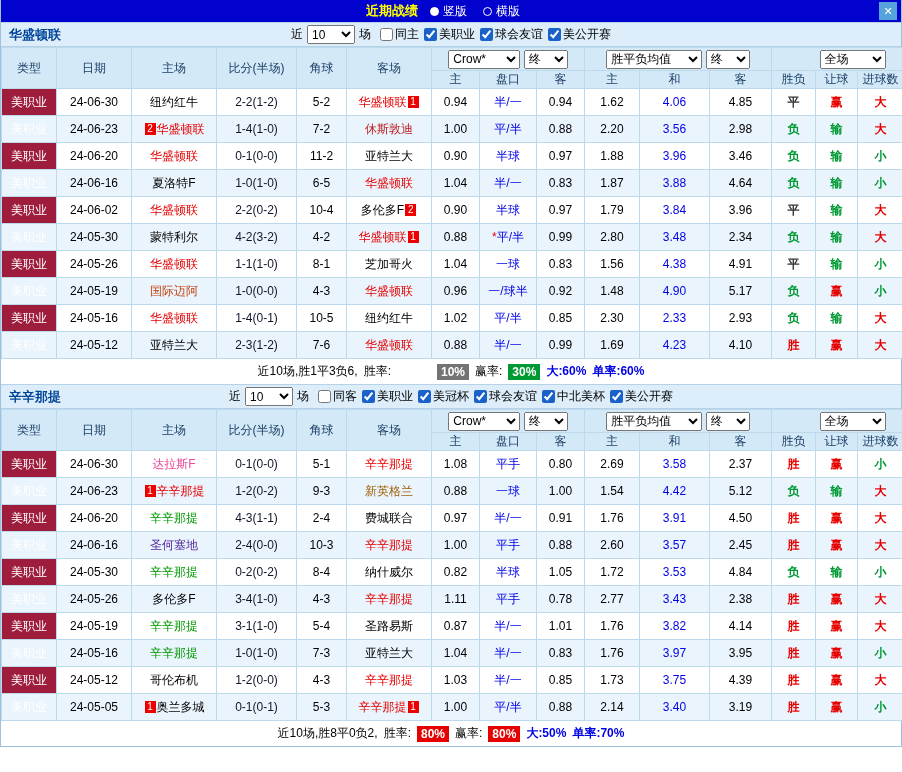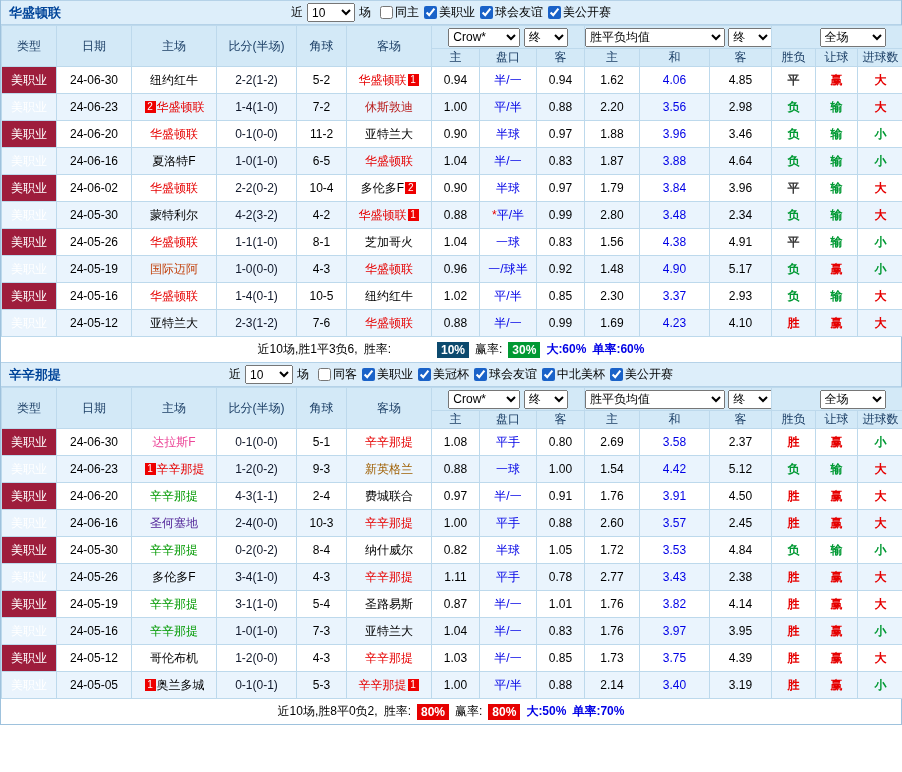--- a/index.html
+++ b/index.html
@@ -31,21 +31,21 @@
     background:#ddeefa; border-top:1px solid #b5d2e8; border-bottom:1px solid #b5d2e8;
     height:25px; display:flex; align-items:center; justify-content:center; gap:4px; position:relative;
   }
   .team-title { position:absolute; left:8px; color:#004499; font-weight:bold; font-size:13px; }
   .cb { display:inline-flex; align-items:center; gap:2px; margin-left:5px; cursor:pointer; }
   .cb input { width:13px; height:13px; margin:0; accent-color:#1a62c8; }
   select { font-size:12px; height:19px; font-family:inherit; }
   .sel-count { width:48px; }
   .sel-odds { width:72px; }
   .sel-state { width:44px; }
-  .sel-avg { width:140px; }
+  .sel-avg { width:96px; }
   .sel-scope { width:66px;margin-left:30px; }
 
   
   table { border-collapse:collapse; table-layout:fixed; width:902px; }
   th,td { border:1px solid #bdd9ec; text-align:center; padding:0; white-space:nowrap; overflow:hidden; }
   thead th { background:#d3e9f7; color:#1c3f66; font-weight:normal; }
   tr.ctrl-row th { height:23px; }
   tr.label-row th { height:18px; }
   tbody td { height:27px; background:#fff; }
   tbody tr:nth-child(even) td { background:#eaf4fd; }
@@ -61,20 +61,32 @@
   
   .section-footer { height:25px; display:flex; align-items:center; justify-content:center; gap:6px; background:#fff; }
   .rate-badge { color:#fff; padding:1px 4px; font-weight:bold; }
   .blue-stat { color:#0000e6; font-weight:bold; }
 </style>
 </head>
 <body>
 
 <div class="window">
 
+  <div class="topbar">
+    <span class="title">近期战绩</span>
+    <span class="radio">
+      <span class="rdot filled"></span>
+      <span>竖版</span>
+    </span>
+    <span class="radio">
+      <span class="rdot"></span>
+      <span>横版</span>
+    </span>
+    <span class="close-btn">✕</span>
+  </div>
 
   <div class="section-bar">
     <span class="team-title">华盛顿联</span>
     <span>近</span>
     <select class="sel-count"><option>10</option></select>
     <span>场</span>
     <span><label class="cb">
           <input type="checkbox" style="">
           <span>同主</span>
         </label><label class="cb">
@@ -280,21 +292,21 @@
           <td class="league">美职业</td>
           <td>24-05-16</td>
           <td class="team"><span style="color: rgb(230, 0, 0);">华盛顿联</span></td>
           <td class="score">1-4(0-1)</td>
           <td>10-5</td>
           <td class="team"><span style="color: rgb(0, 0, 0);">纽约红牛</span></td>
           <td>1.02</td>
           <td class="blue">平/半</td>
           <td>0.85</td>
           <td>2.30</td>
-          <td class="blue">3.37</td>
+          <td class="blue">2.33</td>
           <td>2.93</td>
           <td style="color: rgb(0, 153, 51); font-weight: bold;">负</td>
           <td style="color: rgb(0, 153, 51); font-weight: bold;">输</td>
           <td style="color: rgb(230, 0, 0); font-weight: bold;">大</td>
         </tr>
         <tr>
           <td class="league">美职业</td>
           <td>24-05-12</td>
           <td class="team"><span style="color: rgb(0, 0, 0);">亚特兰大</span></td>
           <td class="score">2-3(1-2)</td>
@@ -309,21 +321,21 @@
           <td style="color: rgb(230, 0, 0); font-weight: bold;">胜</td>
           <td style="color: rgb(230, 0, 0); font-weight: bold;">赢</td>
           <td style="color: rgb(230, 0, 0); font-weight: bold;">大</td>
         </tr>
       </tbody>
   </table>
 
   <div class="section-footer">
     <span>近10场,胜1平3负6,</span>
     <span>胜率:</span>
-    <span class="rate-badge" style="background-color: #0c4a6e; margin-left: 40px;">10%</span>
+    <span class="rate-badge" style="background-color: #737373; margin-left: 40px;">10%</span>
     <span>赢率:</span>
     <span class="rate-badge" style="background-color: rgb(0, 153, 51);">30%</span>
     <span class="blue-stat">大:60%</span>
     <span class="blue-stat">单率:60%</span>
   </div>
 
   <div class="section-bar">
     <span class="team-title">辛辛那提</span>
     <span>近</span>
     <select class="sel-count"><option>10</option></select>

